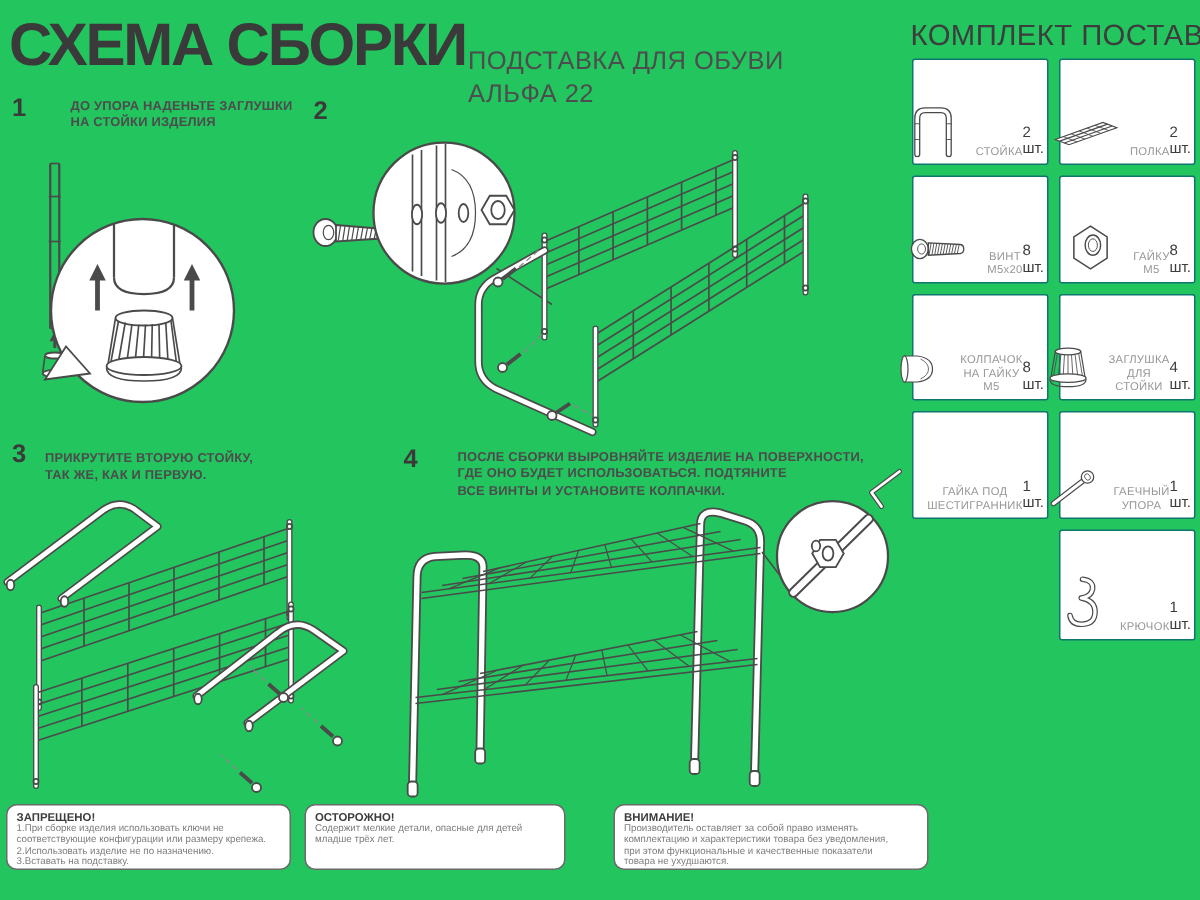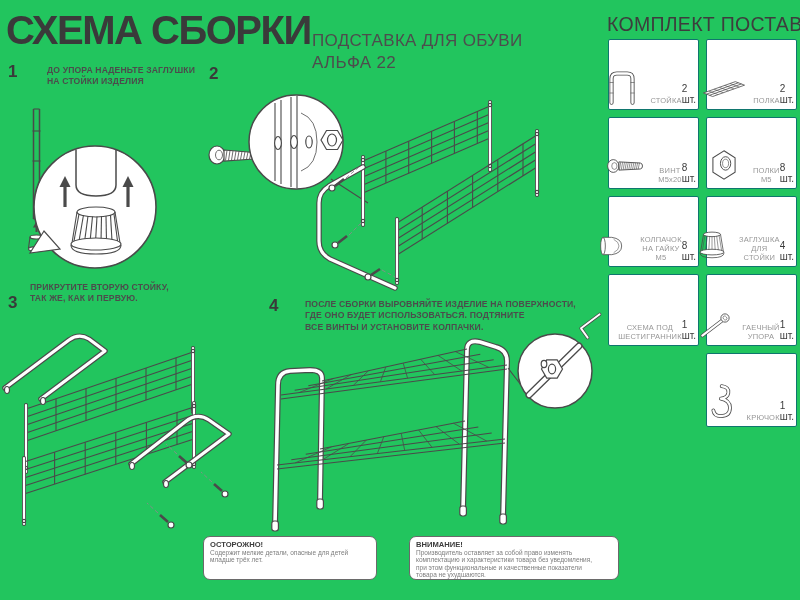--- a/index.html
+++ b/index.html
@@ -46,21 +46,21 @@
   <div class="title">СХЕМА СБОРКИ</div>
   <div class="subtitle">ПОДСТАВКА ДЛЯ ОБУВИ
 АЛЬФА 22</div>
   <div class="kit-heading">КОМПЛЕКТ ПОСТАВКИ</div>
 
   <div class="step-num" style="left:8px;top:62px">1</div>
   <div class="step-text" style="left:47px;top:65px">ДО УПОРА НАДЕНЬТЕ ЗАГЛУШКИ
 НА СТОЙКИ ИЗДЕЛИЯ</div>
   <div class="step-num" style="left:209px;top:64px">2</div>
   <div class="step-num" style="left:8px;top:293px">3</div>
-  <div class="step-text" style="left:30px;top:282px">ПРИКРУТИТЕ ВТОРУЮ СТОЙКУ,
+  <div class="step-text" style="left:30px;top:300px">ПРИКРУТИТЕ ВТОРУЮ СТОЙКУ,
 ТАК ЖЕ, КАК И ПЕРВУЮ.</div>
   <div class="step-num" style="left:269px;top:296px">4</div>
   <div class="step-text" style="left:305px;top:299px">ПОСЛЕ СБОРКИ ВЫРОВНЯЙТЕ ИЗДЕЛИЕ НА ПОВЕРХНОСТИ,
 ГДЕ ОНО БУДЕТ ИСПОЛЬЗОВАТЬСЯ. ПОДТЯНИТЕ
 ВСЕ ВИНТЫ И УСТАНОВИТЕ КОЛПАЧКИ.</div>
 
   <svg class="diagram" style="left:8px;top:103px" width="170" height="190" viewBox="0 0 170 190">
     <line class="wire2" x1="25.5" y1="6" x2="25.5" y2="116"></line>
     <line class="wire2" x1="31.5" y1="6" x2="31.5" y2="116"></line>
     <line class="wire" x1="25.5" y1="6" x2="31.5" y2="6"></line>
@@ -350,21 +350,21 @@
       <div class="kit-qty">8 шт.</div>
     </div>
     <div class="kit-cell">
       <div class="kit-icon">
           <svg width="58" height="38" viewBox="0 0 64 48">
         <polygon class="shape" points="32,6 46,15 46,33 32,42 18,33 18,15" style="stroke-width:1.3"></polygon>
         <ellipse class="shape" cx="34" cy="22" rx="6.5" ry="8.5"></ellipse>
         <ellipse class="thin" cx="34" cy="22" rx="3.8" ry="5.3"></ellipse>
       </svg>
         </div>
-      <div class="kit-label">ПОЛКИ М5</div>
+      <div class="kit-label">ГАЙКУ М5</div>
       <div class="kit-qty">8 шт.</div>
     </div>
     <div class="kit-cell">
       <div class="kit-icon">
           <svg width="54" height="32" viewBox="0 0 64 48">
         <path class="shape" d="M17,11 L30,11 Q45,13 45,24 Q45,35 30,37 L17,37 Z"></path>
         <ellipse class="shape" cx="17" cy="24" rx="3.5" ry="13"></ellipse>
         <path class="thin" d="M33,14 Q41,18 41,24 Q41,30 33,34"></path>
       </svg>
         </div>
@@ -391,21 +391,21 @@
       <div class="kit-label">ЗАГЛУШКА ДЛЯ СТОЙКИ</div>
       <div class="kit-qty">4 шт.</div>
     </div>
     <div class="kit-cell">
       <div class="kit-icon">
           <svg width="54" height="32" viewBox="0 0 64 48">
         <path class="t-out" stroke-width="5" d="M45,8 L17,29 L27,43"></path>
         <path class="t-in" stroke-width="2.8" d="M45,8 L17,29 L27,43"></path>
       </svg>
         </div>
-      <div class="kit-label">СХЕМА ПОД ШЕСТИГРАННИК</div>
+      <div class="kit-label">ГАЙКА ПОД ШЕСТИГРАННИК</div>
       <div class="kit-qty">1 шт.</div>
     </div>
     <div class="kit-cell">
       <div class="kit-icon">
           <svg width="54" height="32" viewBox="0 0 64 48">
         <path class="t-out" stroke-width="5.5" d="M13,40 L43,17"></path>
         <path class="t-in" stroke-width="3.3" d="M13,40 L43,17"></path>
         <circle class="shape" cx="47" cy="13.5" r="6.2" style="stroke-width:1.3"></circle>
         <ellipse class="thin" cx="47" cy="13.5" rx="2.6" ry="3.4" transform="rotate(-35 47 13.5)"></ellipse>
       </svg>
@@ -418,20 +418,27 @@
           <svg width="54" height="40" viewBox="0 0 64 48">
         <path class="t-out" stroke-width="4.5" d="M34,5 Q43,6 42,13 Q41,19 33,20 Q44,22 44,31 Q44,41 33,41 Q25,41 24,34"></path>
         <path class="t-in" stroke-width="2.6" d="M34,5 Q43,6 42,13 Q41,19 33,20 Q44,22 44,31 Q44,41 33,41 Q25,41 24,34"></path>
       </svg>
         </div>
       <div class="kit-label">КРЮЧОК</div>
       <div class="kit-qty">1 шт.</div>
     </div>
   </div>
 
+  <div class="warning" style="left:4px;width:190px">
+    <div class="warning-title">ЗАПРЕЩЕНО!</div>
+    <div class="warning-body">1.При сборке изделия использовать ключи не
+соответствующие конфигурации или размеру крепежа.
+2.Использовать изделие не по назначению.
+3.Вставать на подставку.</div>
+  </div>
   <div class="warning" style="left:203px;width:174px">
     <div class="warning-title">ОСТОРОЖНО!</div>
     <div class="warning-body">Содержит мелкие детали, опасные для детей
 младше трёх лет.</div>
   </div>
   <div class="warning" style="left:409px;width:210px">
     <div class="warning-title">ВНИМАНИЕ!</div>
     <div class="warning-body">Производитель оставляет за собой право изменять
 комплектацию и характеристики товара без уведомления,
 при этом функциональные и качественные показатели

